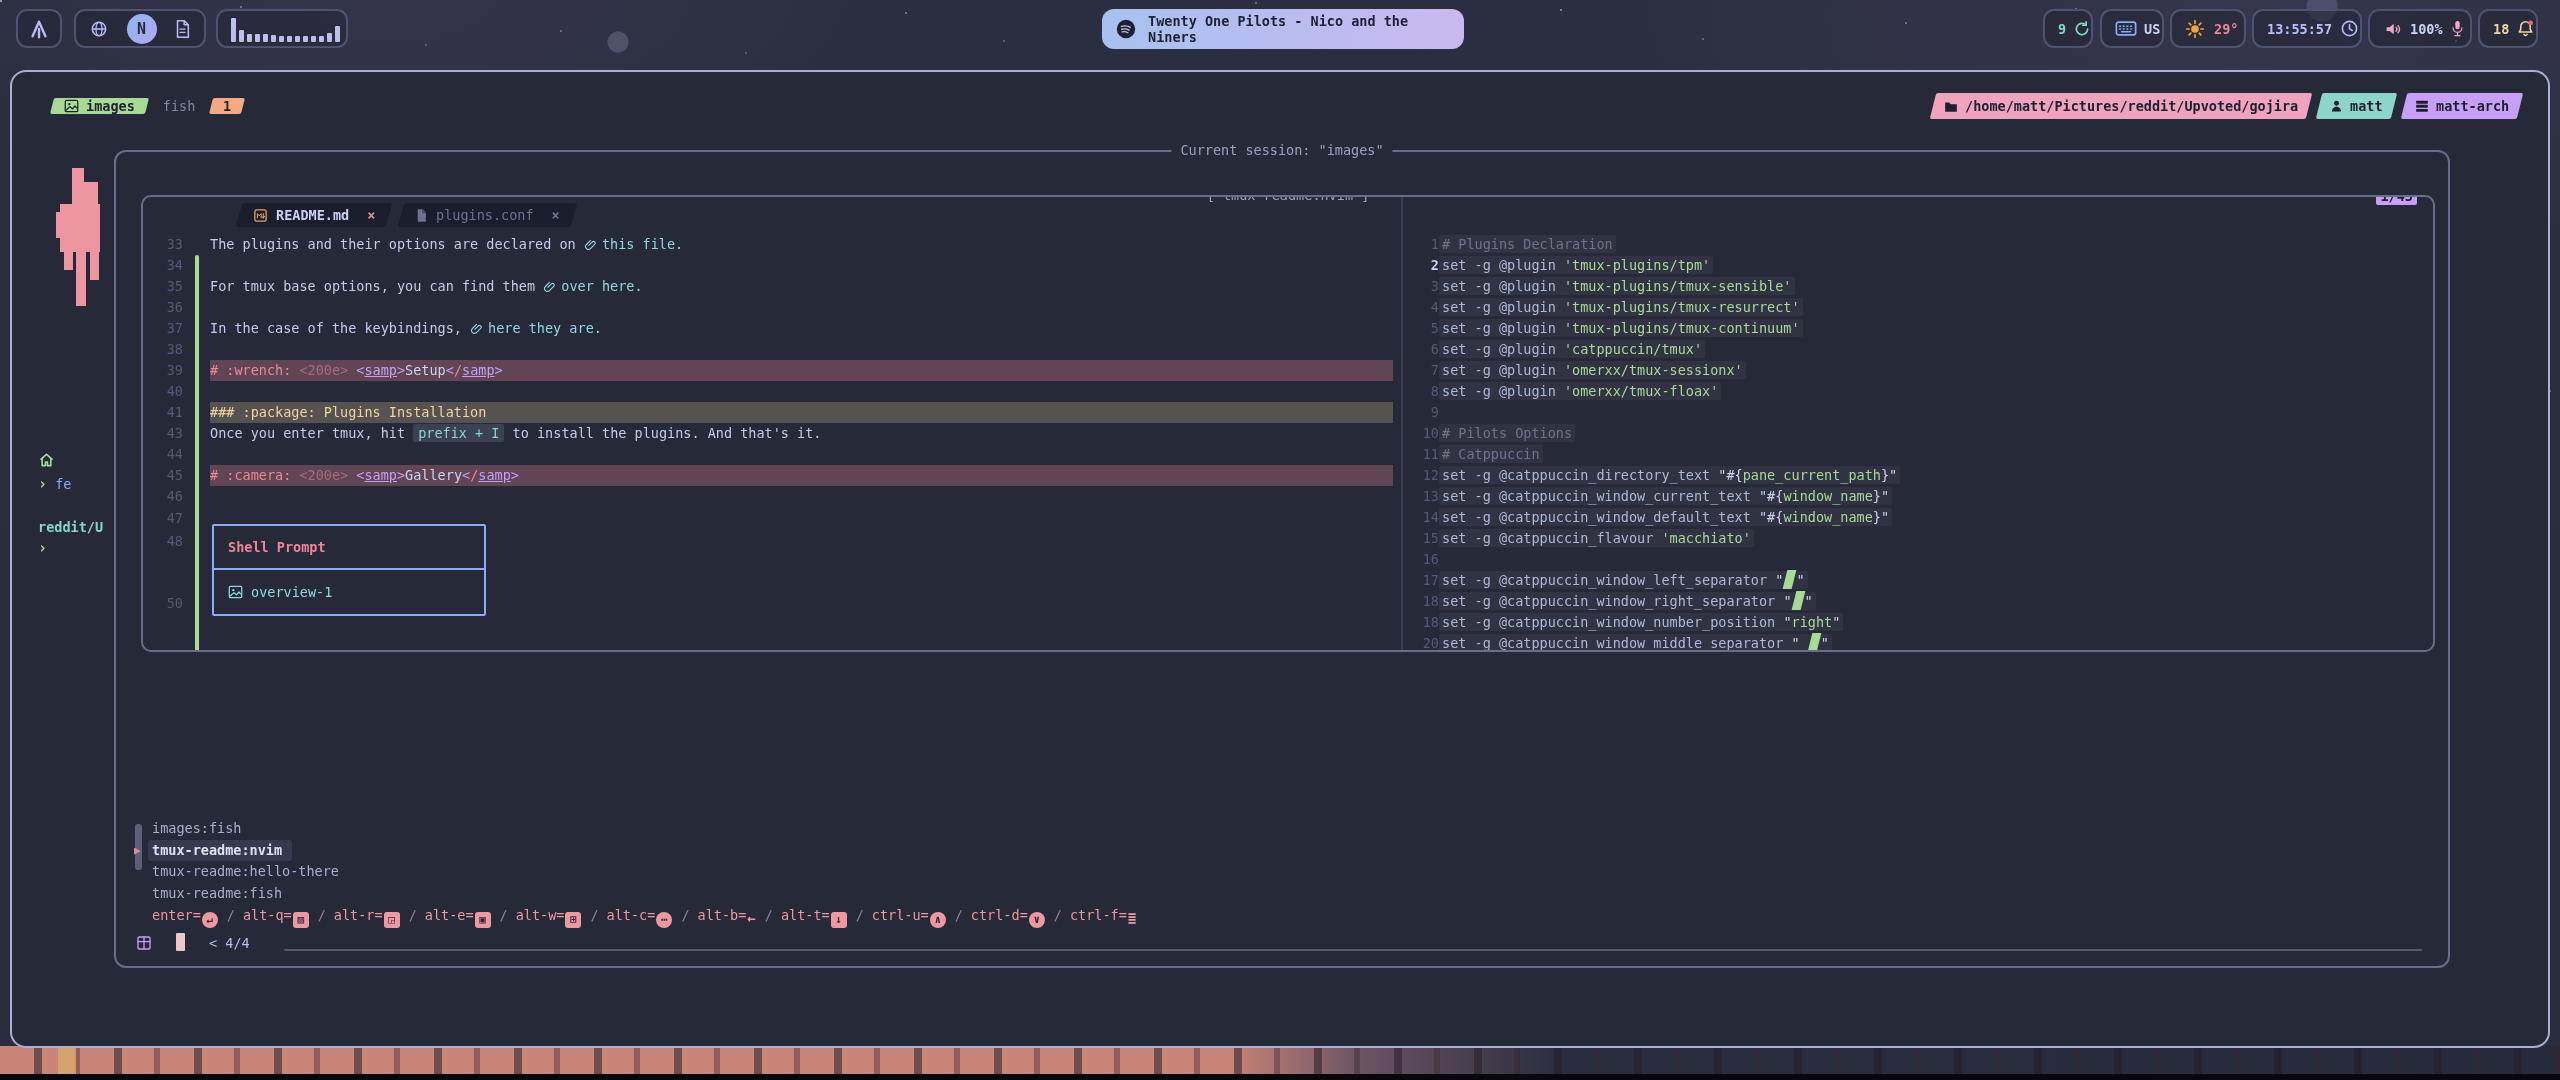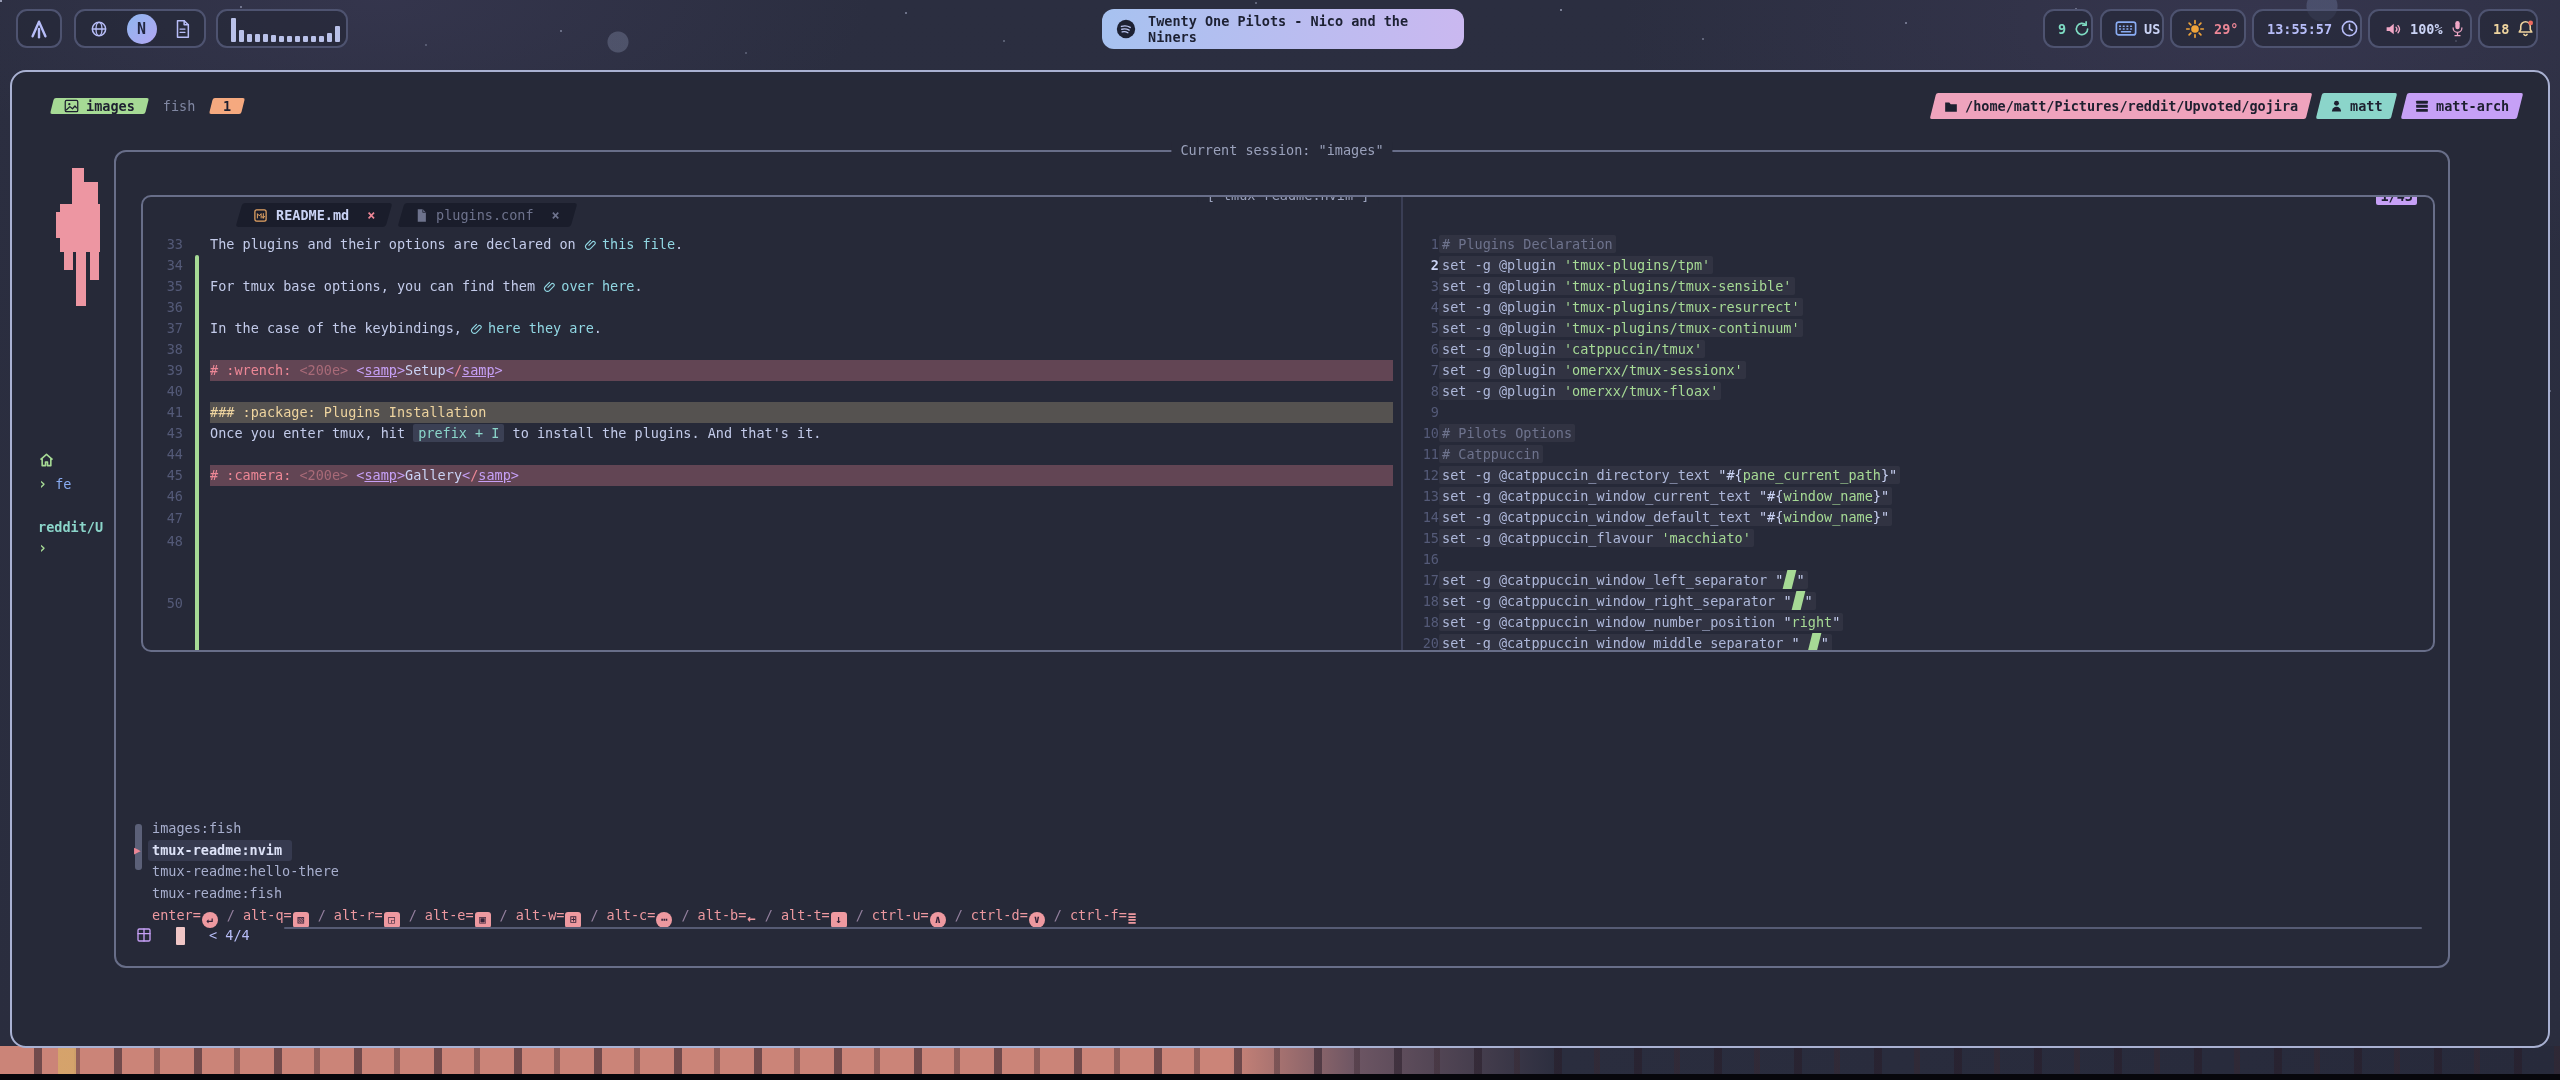--- a/index.html
+++ b/index.html
@@ -106,21 +106,21 @@
 .fscroll{position:absolute;left:1px;top:6px;width:7px;height:46px;background:#5b6078;border-radius:3px}
 .frow{position:relative;height:21.5px;line-height:21.5px;padding-left:18px;color:#a8afce}
 .frow .ptr{position:absolute;left:0;top:0;color:#ed8796;font-size:11px}
 .frow .sel{display:inline-block;background:#363a4f;color:#dde2f7;font-weight:bold;border-radius:3px;padding:0 10px 0 4px;margin-left:-4px}
 .fhelp{position:relative;height:22px;line-height:22px;padding-left:18px;color:#ee99a0;white-space:nowrap}
 .hic{display:inline-flex;width:16px;height:16px;border-radius:8px;background:#ee99a0;color:#342339;
  font-size:11px;align-items:center;justify-content:center;margin:0 1px;vertical-align:-3px;font-weight:bold}
 .hic.sq{border-radius:3px}
 .hic.bare{background:none;color:#ee99a0;width:auto;font-size:14px}
 .hsep{color:#94809f;padding:0 8px;font-weight:normal}
-.fprompt{position:relative;height:24px;margin-top:1px;display:flex;align-items:flex-start;gap:24px;padding-left:2px}
+.fprompt{position:relative;height:24px;margin-top:1px;display:flex;align-items:flex-end;gap:24px;padding-left:2px}
 .fprompt .gicon{color:#c6a0f6}
 .caret{display:inline-block;width:9px;height:18px;background:#f0c6c6;border-radius:1px}
 .fcount{color:#b7bdf8}
 .fline{flex:1;height:2px;background:#565b74;margin-left:10px;margin-right:6px;border-radius:1px}
 </style>
 </head>
 <body>
 
 <div class="wall"></div>
 <div class="stars"></div>
@@ -391,20 +391,35 @@
             <div class="eline"><span class="lnum">40</span><span class="ltext"></span></div>
             <div class="eline mdh3"><span class="lnum">41</span><span class="ltext"><span class="sg-yellow">### :package: Plugins Installation</span></span></div>
             <div class="eline"><span class="lnum">43</span><span class="ltext"><span class="sg-t">Once you enter tmux, hit </span><span class="sg-code">prefix + I</span><span class="sg-t"> to install the plugins. And that's it.</span></span></div>
             <div class="eline"><span class="lnum">44</span><span class="ltext"></span></div>
             <div class="eline mdh1"><span class="lnum">45</span><span class="ltext"><span class="sg-red"># :camera: </span><span class="sg-reddim">&lt;200e&gt; </span><span class="sg-tag">&lt;</span><span class="sg-tagu">samp</span><span class="sg-tag">&gt;</span><span class="sg-white">Gallery</span><span class="sg-tag">&lt;</span><span class="sg-red">/</span><span class="sg-tagu">samp</span><span class="sg-tag">&gt;</span></span></div>
             <div class="eline"><span class="lnum">46</span><span class="ltext"></span></div>
             <div class="eline h23"><span class="lnum">47</span><span class="ltext"></span></div>
             <div class="eline h23"><span class="lnum">48</span><span class="ltext"></span></div>
             <div class="eline mt38"><span class="lnum">50</span><span class="ltext"></span></div>
           </div>
+        <div class="mdtable">
+          <div class="row row1">
+            <span>Shell Prompt</span>
+          </div>
+          <div class="row row2">
+            <i class="ic" style="color:#91d7e3">
+                <svg width="15" height="14" viewBox="0 0 24 22">
+                  <rect x="2" y="2" width="20" height="18" rx="2" stroke="currentColor" fill="none" stroke-linecap="round" stroke-linejoin="round" stroke-width="2"></rect>
+                  <circle cx="8.5" cy="8" r="1.8" fill="currentColor"></circle>
+                  <path d="M4 17 l5.5-5 4 3.5 4-4.5 2.5 3" stroke="currentColor" fill="none" stroke-linecap="round" stroke-linejoin="round" stroke-width="2"></path>
+                </svg>
+              </i>
+            <span>overview-1</span>
+          </div>
+        </div>
       </div>
 
       <div class="epane-right">
         <div class="elines" id="right-lines">
             <div class="eline"><span class="lnum">1</span><span class="ltext"><span class="rchip"><span class="sg-cmt"># Plugins Declaration</span></span></span></div>
             <div class="eline"><span class="lnum cur">2</span><span class="ltext"><span class="rchip"><span class="sg-set">set -g @plugin </span><span class="sg-str">'tmux-plugins/tpm'</span></span></span></div>
             <div class="eline"><span class="lnum">3</span><span class="ltext"><span class="rchip"><span class="sg-set">set -g @plugin </span><span class="sg-str">'tmux-plugins/tmux-sensible'</span></span></span></div>
             <div class="eline"><span class="lnum">4</span><span class="ltext"><span class="rchip"><span class="sg-set">set -g @plugin </span><span class="sg-str">'tmux-plugins/tmux-resurrect'</span></span></span></div>
             <div class="eline"><span class="lnum">5</span><span class="ltext"><span class="rchip"><span class="sg-set">set -g @plugin </span><span class="sg-str">'tmux-plugins/tmux-continuum'</span></span></span></div>
             <div class="eline"><span class="lnum">6</span><span class="ltext"><span class="rchip"><span class="sg-set">set -g @plugin </span><span class="sg-str">'catppuccin/tmux'</span></span></span></div>

